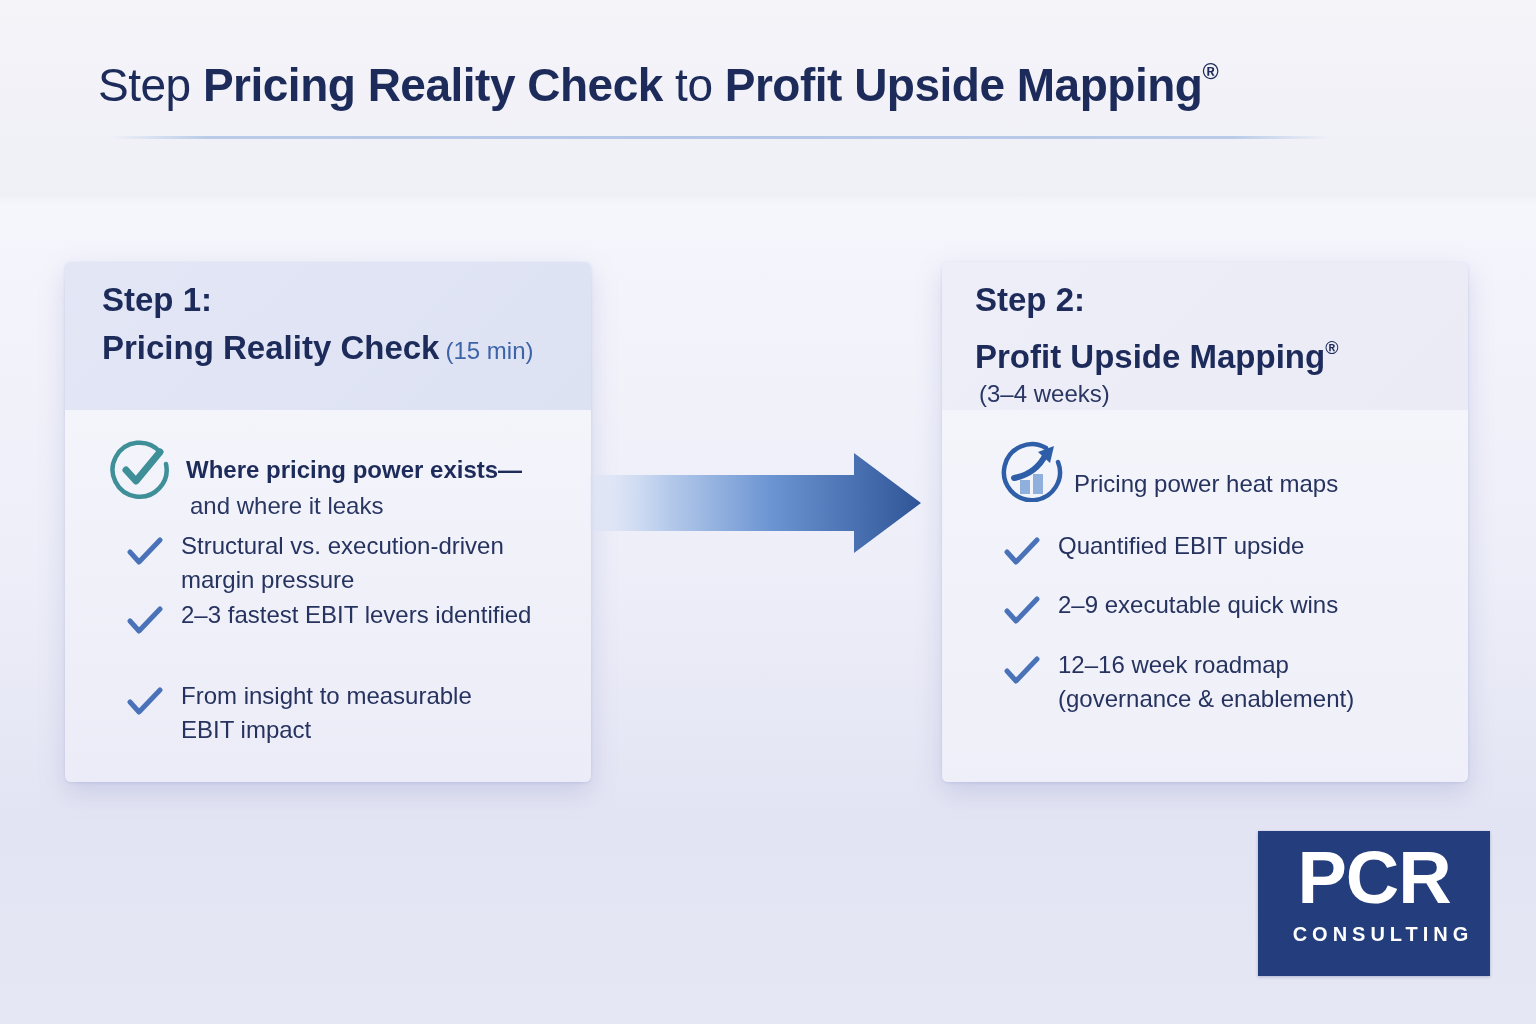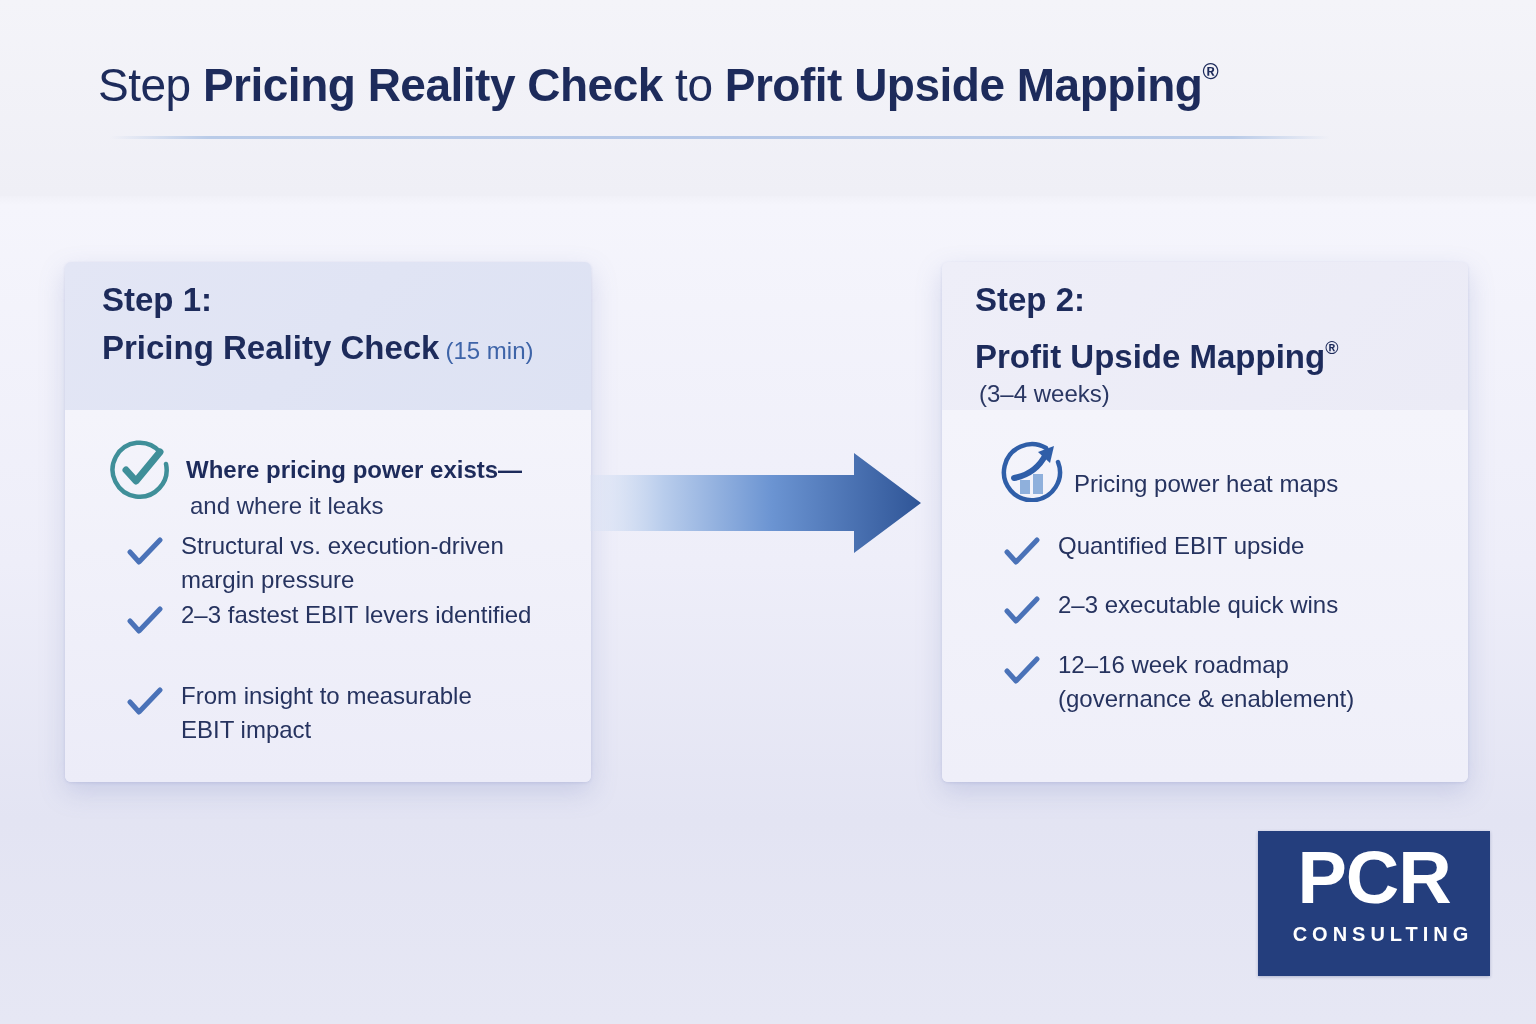--- a/index.html
+++ b/index.html
@@ -166,21 +166,21 @@
         </svg>
       <div class="txt">
           <div>Quantified EBIT upside</div>
         </div>
     </div>
     <div class="bullet" style="left:62px; top:178px;">
       <svg class="chk" viewBox="0 0 36 32">
           <path d="M3 17 L12 27 L33 5" fill="none" stroke="#4a72b8" stroke-width="5" stroke-linecap="round" stroke-linejoin="round"></path>
         </svg>
       <div class="txt">
-          <div>2–3 executable quick wins</div>
+          <div>2–9 executable quick wins</div>
         </div>
     </div>
     <div class="bullet" style="left:62px; top:238px;">
       <svg class="chk" viewBox="0 0 36 32">
           <path d="M3 17 L12 27 L33 5" fill="none" stroke="#4a72b8" stroke-width="5" stroke-linecap="round" stroke-linejoin="round"></path>
         </svg>
       <div class="txt">
           <div>12–16 week roadmap</div>
           <div>(governance &amp; enablement)</div>
         </div>

